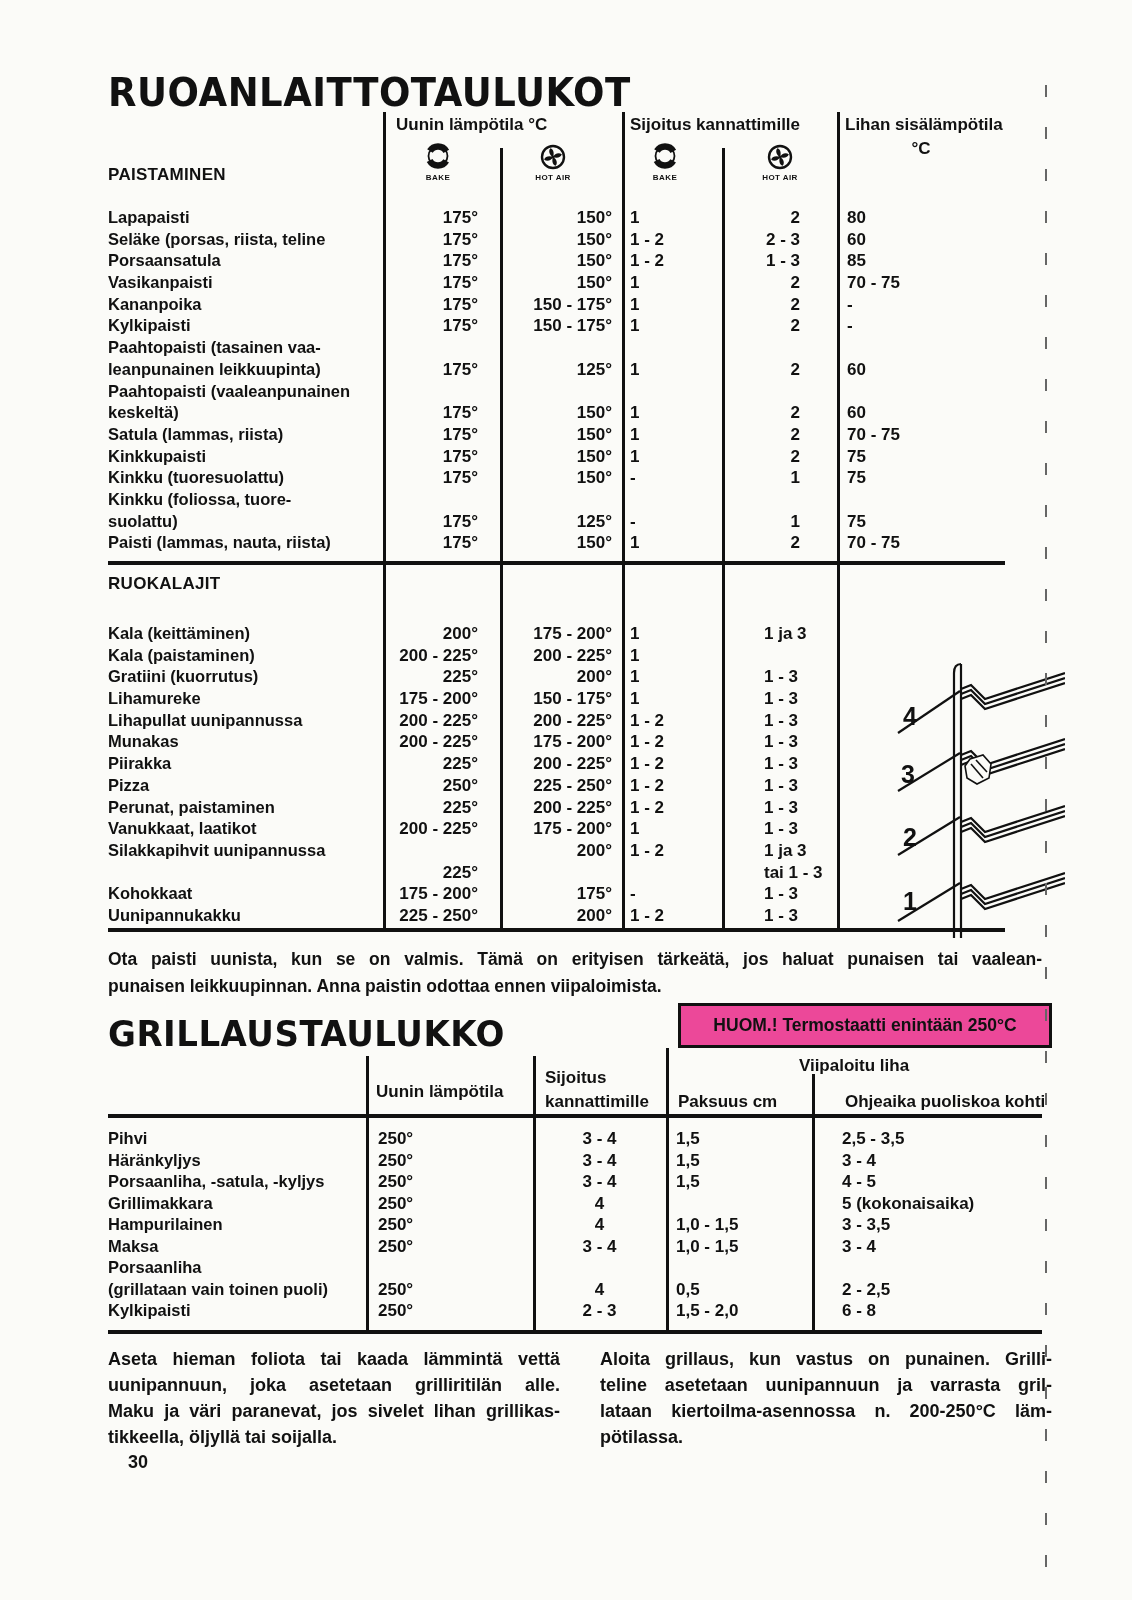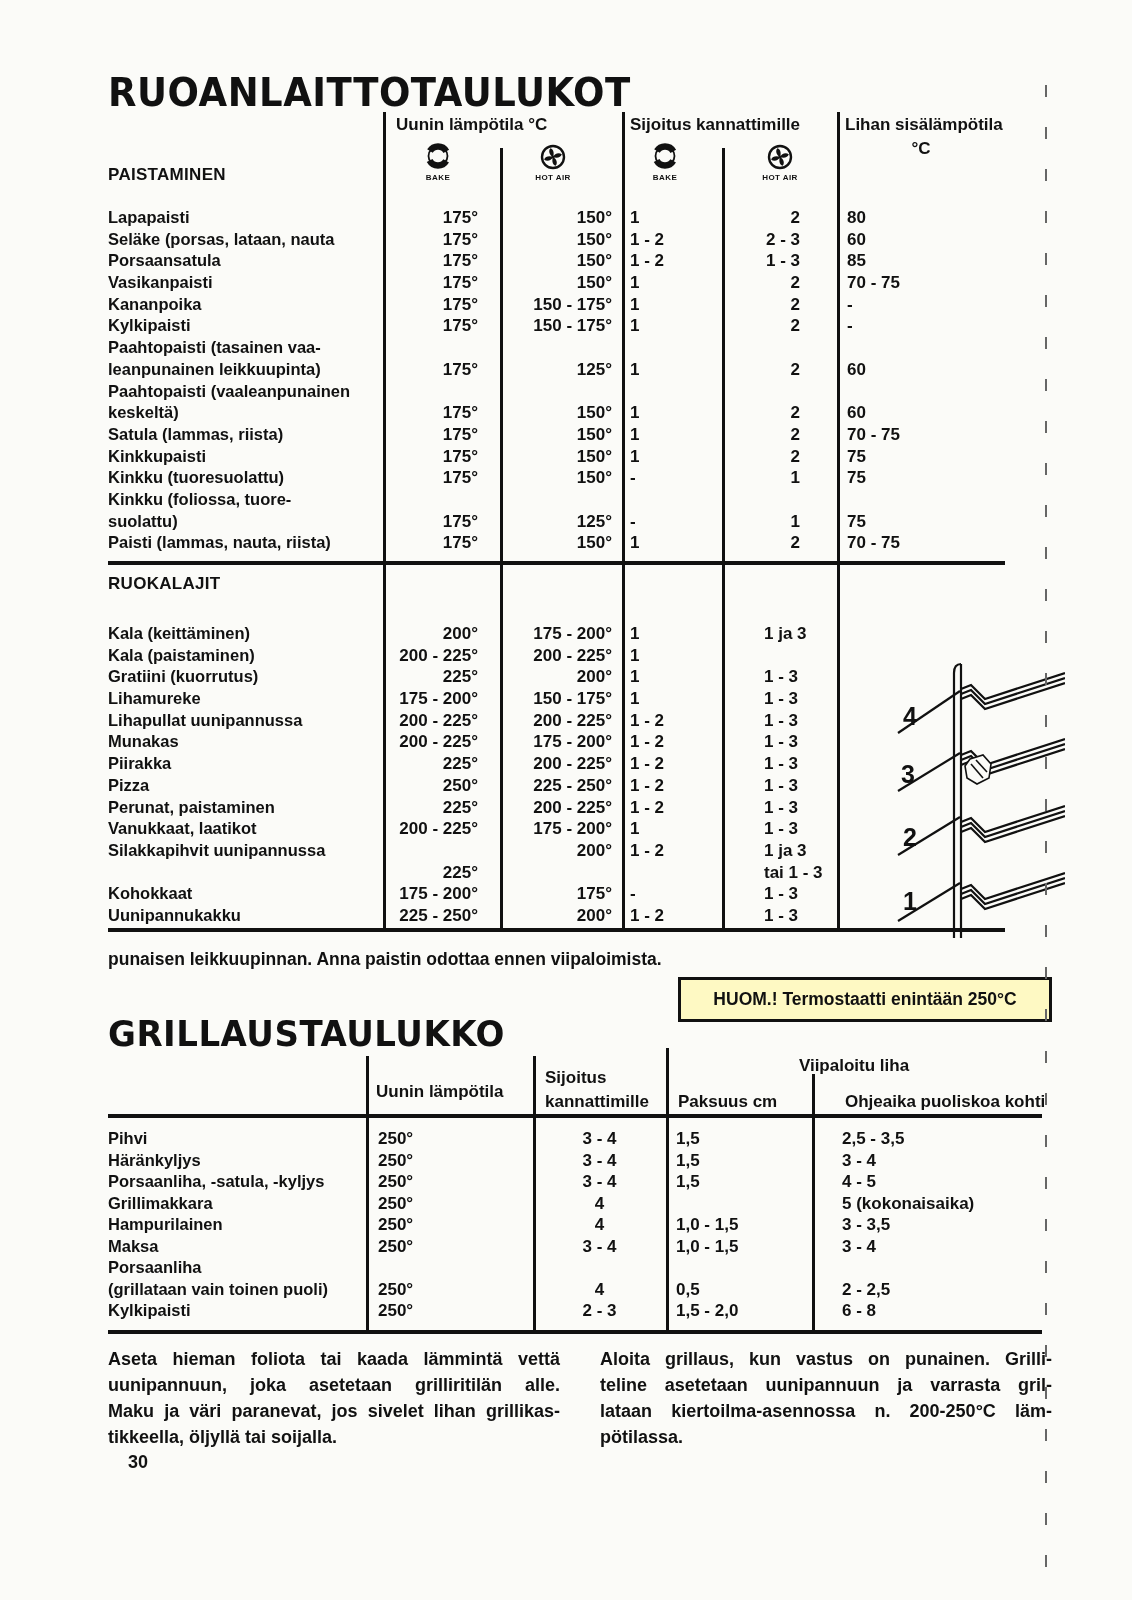--- a/index.html
+++ b/index.html
@@ -22,23 +22,23 @@
   .c-name{width:275px;font-size:16.5px;}
   .c-bt{width:117px;text-align:right;padding-right:22px;box-sizing:border-box;}
   .c-ht{width:120px;text-align:right;padding-right:8px;box-sizing:border-box;}
   .c-pb{width:100px;padding-left:10px;box-sizing:border-box;}
   .c-ph{width:115px;text-align:right;padding-right:35px;box-sizing:border-box;}
   .c-it{width:168px;padding-left:12px;box-sizing:border-box;}
   .sec2 .c-ph{text-align:left;padding-left:44px;padding-right:0;}
   
   .para{position:absolute;left:108px;top:946px;width:934px;font-size:17.5px;line-height:27px;}
   .jline{text-align:justify;text-align-last:justify;}
-  .huom-box{position:absolute;left:678px;top:977px;width:374px;height:45px;border:3.5px solid #111;
+  .huom-box{position:absolute;left:678px;top:1003px;width:374px;height:45px;border:3.5px solid #111;
             box-sizing:border-box;display:flex;align-items:center;justify-content:center;
-            font-size:17.5px;white-space:nowrap;background:#fef9c3;}
+            font-size:17.5px;white-space:nowrap;background:#ec4899;}
   
   .gt{position:absolute;left:108px;top:1040px;width:934px;height:296px;font-size:17px;}
   .grow{display:flex;height:21.5px;line-height:21.5px;white-space:nowrap;}
   .g-name{width:258px;font-size:16.5px;}
   .g-temp{width:167px;padding-left:12px;box-sizing:border-box;}
   .g-pos{width:133px;text-align:center;}
   .g-th{width:146px;padding-left:10px;box-sizing:border-box;}
   .g-time{width:230px;padding-left:30px;box-sizing:border-box;}
   
   .fcol{position:absolute;top:1346px;width:452px;font-size:18px;line-height:26px;}
@@ -113,21 +113,21 @@
     <div class="rows" style="top:95px;">
         <div class="mrow">
           <div class="cell c-name">Lapapaisti</div>
           <div class="cell c-bt">175°</div>
           <div class="cell c-ht">150°</div>
           <div class="cell c-pb">1</div>
           <div class="cell c-ph">2</div>
           <div class="cell c-it">80</div>
         </div>
         <div class="mrow">
-          <div class="cell c-name">Seläke (porsas, lataan, nauta</div>
+          <div class="cell c-name">Seläke (porsas, riista, teline</div>
           <div class="cell c-bt">175°</div>
           <div class="cell c-ht">150°</div>
           <div class="cell c-pb">1 - 2</div>
           <div class="cell c-ph">2 - 3</div>
           <div class="cell c-it">60</div>
         </div>
         <div class="mrow">
           <div class="cell c-name">Porsaansatula</div>
           <div class="cell c-bt">175°</div>
           <div class="cell c-ht">150°</div>
@@ -395,20 +395,21 @@
       <line x1="81" y1="131" x2="93" y2="145"></line>
       <line x1="86" y1="127" x2="97" y2="139"></line>
     </g>
   </svg>
   <div class="rack-num" style="left:903px;top:702px;">4</div>
   <div class="rack-num" style="left:901px;top:760px;">3</div>
   <div class="rack-num" style="left:903px;top:823px;">2</div>
   <div class="rack-num" style="left:903px;top:887px;">1</div>
 
   <div class="para">
+    <div class="jline">Ota paisti uunista, kun se on valmis. Tämä on erityisen tärkeätä, jos haluat punaisen tai vaalean-</div>
     <div>punaisen leikkuupinnan. Anna paistin odottaa ennen viipaloimista.</div>
   </div>
 
   <div class="abs big-title" style="left:108px;top:1012px;font-size:34px;">GRILLAUSTAULUKKO</div>
   <div class="huom-box">
     <span>HUOM.! Termostaatti enintään 250°C</span>
   </div>
 
   <div class="gt">
     <div class="vline" style="left:258px;top:16px;height:276px;"></div>

